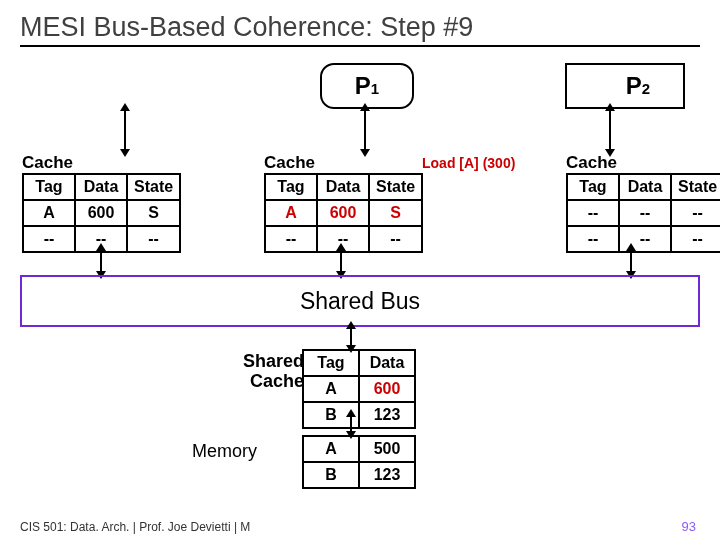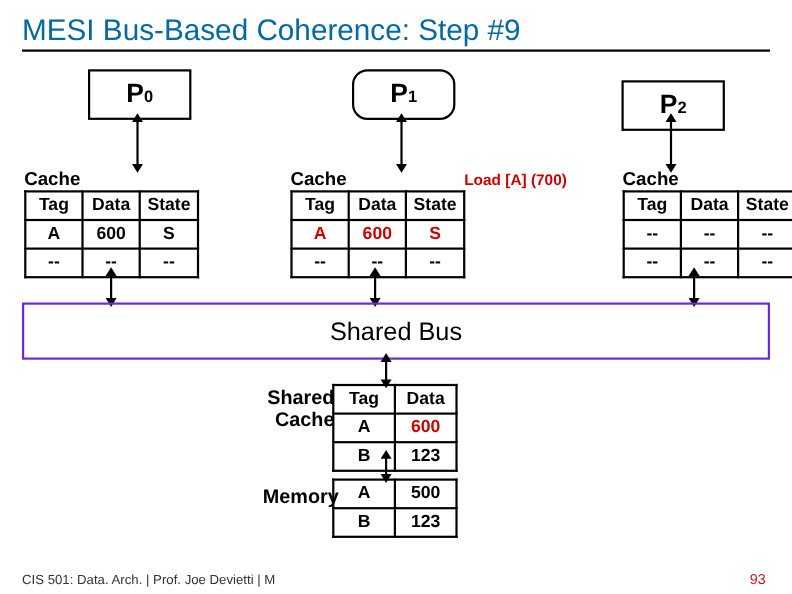--- a/index.html
+++ b/index.html
@@ -6,21 +6,21 @@
     margin: 0;
     padding: 12px 20px 6px 20px;
     font-family: Verdana, Geneva, sans-serif;
     width: 720px;
     height: 540px;
     box-sizing: border-box;
     position: relative;
     background: #fff;
   }
   .title {
-    color: #0369a1;
+    color: #404040;
     font-size: 27px;
     font-weight: 400;
     margin: 0 0 4px 0;
     border-bottom: 2px solid #000;
     padding-bottom: 2px;
   }
   .stage {
     position: relative;
     width: 680px;
     height: 440px;
@@ -33,21 +33,21 @@
     border: 2px solid #000;
     background: #fff;
     text-align: center;
     line-height: 42px;
     font-size: 24px;
     font-weight: bold;
   }
   .proc sub { font-size: 15px; font-weight: bold; vertical-align: baseline; }
   .p0 { left: 60px;  top: 10px; }
   .p1 { left: 300px; top: 10px; border-radius: 14px; }
-  .p2 { left: 545px; top: 20px; }
+  .p2 { left: 545px; top: 10px; padding-left: 26px; }
 
   .cache-label {
     position: absolute;
     font-size: 17px;
     font-weight: bold;
   }
   .cl0 { left: 2px;   top: 100px; }
   .cl1 { left: 244px; top: 100px; }
   .cl2 { left: 546px; top: 100px; }
 
@@ -94,25 +94,25 @@
     left: 204px;
     top: 298px;
     font-size: 18px;
     font-weight: bold;
     text-align: right;
     width: 80px;
     line-height: 20px;
   }
   .memlabel {
     position: absolute;
-    left: 196px;
+    left: 172px;
     top: 388px;
     font-size: 18px;
-    font-weight: bold;
-    text-align: right;
+    font-weight: normal;
+    text-align: left;
     width: 92px;
   }
 
   table.sc {
     position: absolute;
     border-collapse: collapse;
     font-size: 16px;
   }
   table.sc td {
     border: 2px solid #000;
@@ -130,21 +130,21 @@
     bottom: 6px;
     left: 20px;
     font-size: 12px;
     color: #333;
   }
   .pagenum {
     position: absolute;
     bottom: 6px;
     right: 24px;
     font-size: 13px;
-    color: #b91c1c;
+    color: #8b5cf6;
   }
 
   
   .varrow {
     position: absolute;
     width: 2px;
     background: #000;
   }
   .varrow::before, .varrow::after {
     content: "";
@@ -171,21 +171,20 @@
 
   .red { color: #cc0000; }
 </style>
 </head>
 <body>
 
 <h1 class="title">MESI Bus-Based Coherence: Step #9</h1>
 
 <div class="stage">
 
-  <div class="proc p0"><span>P</span><sub>0</sub></div>
   <div class="proc p1"><span>P</span><sub>1</sub></div>
   <div class="proc p2"><span>P</span><sub>2</sub></div>
 
   <div class="varrow a-p0"></div>
   <div class="varrow a-p1"></div>
   <div class="varrow a-p2"></div>
 
   <div class="cache-label cl0">Cache</div>
   <div class="cache-label cl1">Cache</div>
   <div class="cache-label cl2">Cache</div>
@@ -223,21 +222,21 @@
           <td class="red">S</td>
         </tr>
     <tr>
           <td>--</td>
           <td>--</td>
           <td>--</td>
         </tr>
   </tbody>
     </table>
 
-  <div class="loadlbl red">Load [A] (700)</div>
+  <div class="loadlbl red">Load [A] (300)</div>
 
   <table class="cache t2">
     <tbody>
         <tr>
           <td>Tag</td>
           <td>Data</td>
           <td>State</td>
         </tr>
     <tr>
           <td>--</td>

